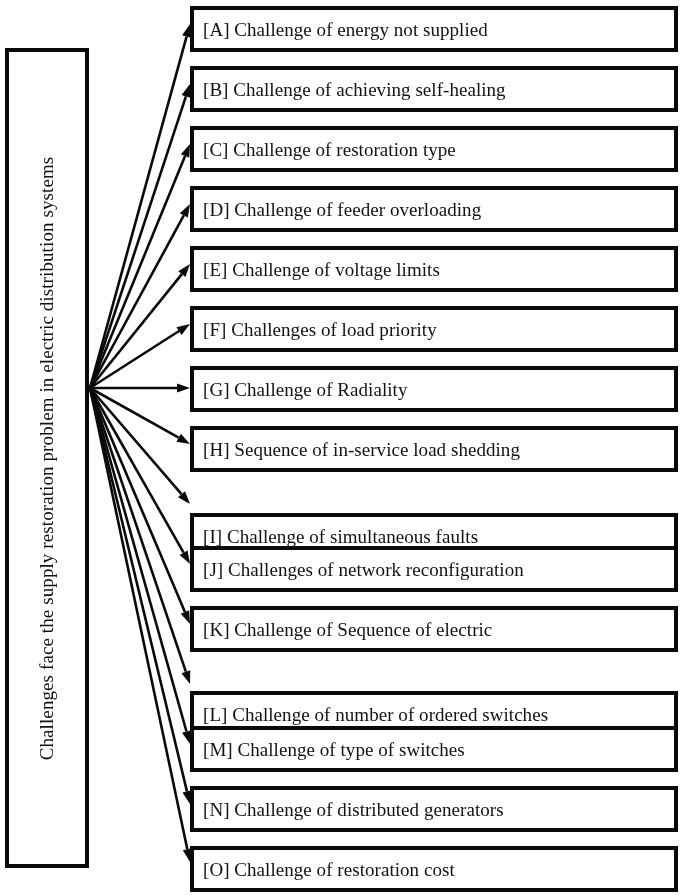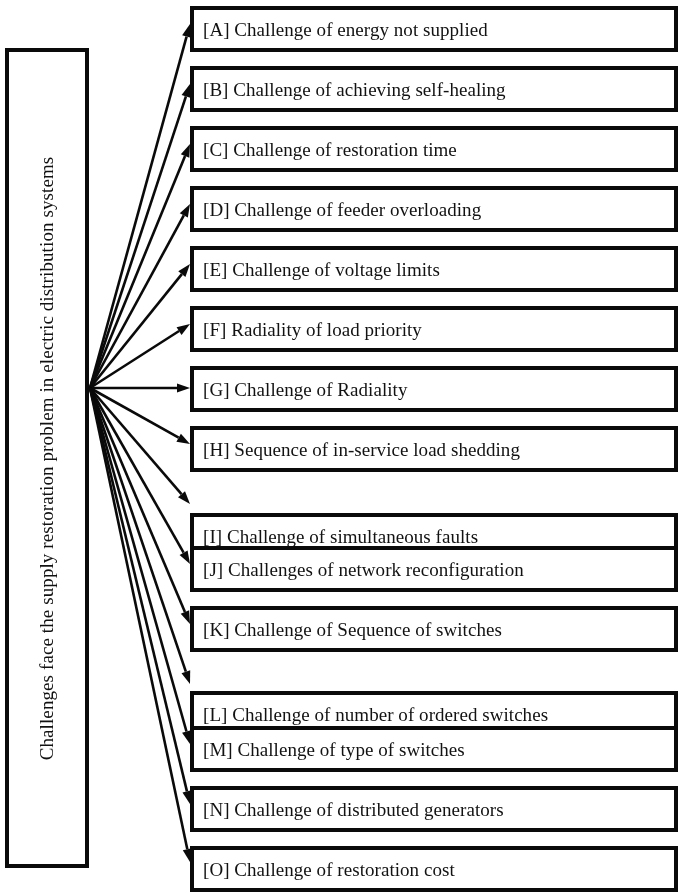--- a/index.html
+++ b/index.html
@@ -119,45 +119,45 @@
       <polygon points="190.00,862.00 182.82,850.23 191.82,848.33"></polygon>
     </svg>
 
   <div class="challenge-box" style="top:6px">
     <span class="challenge-text">[A] Challenge of energy not supplied</span>
   </div>
   <div class="challenge-box" style="top:66px">
     <span class="challenge-text">[B] Challenge of achieving self-healing</span>
   </div>
   <div class="challenge-box" style="top:126px">
-    <span class="challenge-text">[C] Challenge of restoration time</span>
+    <span class="challenge-text">[C] Challenge of restoration type</span>
   </div>
   <div class="challenge-box" style="top:186px">
     <span class="challenge-text">[D] Challenge of feeder overloading</span>
   </div>
   <div class="challenge-box" style="top:246px">
     <span class="challenge-text">[E] Challenge of voltage limits</span>
   </div>
   <div class="challenge-box" style="top:306px">
-    <span class="challenge-text">[F] Radiality of load priority</span>
+    <span class="challenge-text">[F] Challenges of load priority</span>
   </div>
   <div class="challenge-box" style="top:366px">
     <span class="challenge-text">[G] Challenge of Radiality</span>
   </div>
   <div class="challenge-box" style="top:426px">
     <span class="challenge-text">[H] Sequence of in-service load shedding</span>
   </div>
   <div class="challenge-box" style="top:513px">
     <span class="challenge-text">[I] Challenge of simultaneous faults</span>
   </div>
   <div class="challenge-box" style="top:546px">
     <span class="challenge-text">[J] Challenges of network reconfiguration</span>
   </div>
   <div class="challenge-box" style="top:606px">
-    <span class="challenge-text">[K] Challenge of Sequence of switches</span>
+    <span class="challenge-text">[K] Challenge of Sequence of electric</span>
   </div>
   <div class="challenge-box" style="top:691px">
     <span class="challenge-text">[L] Challenge of number of ordered switches</span>
   </div>
   <div class="challenge-box" style="top:726px">
     <span class="challenge-text">[M] Challenge of type of switches</span>
   </div>
   <div class="challenge-box" style="top:786px">
     <span class="challenge-text">[N] Challenge of distributed generators</span>
   </div>

